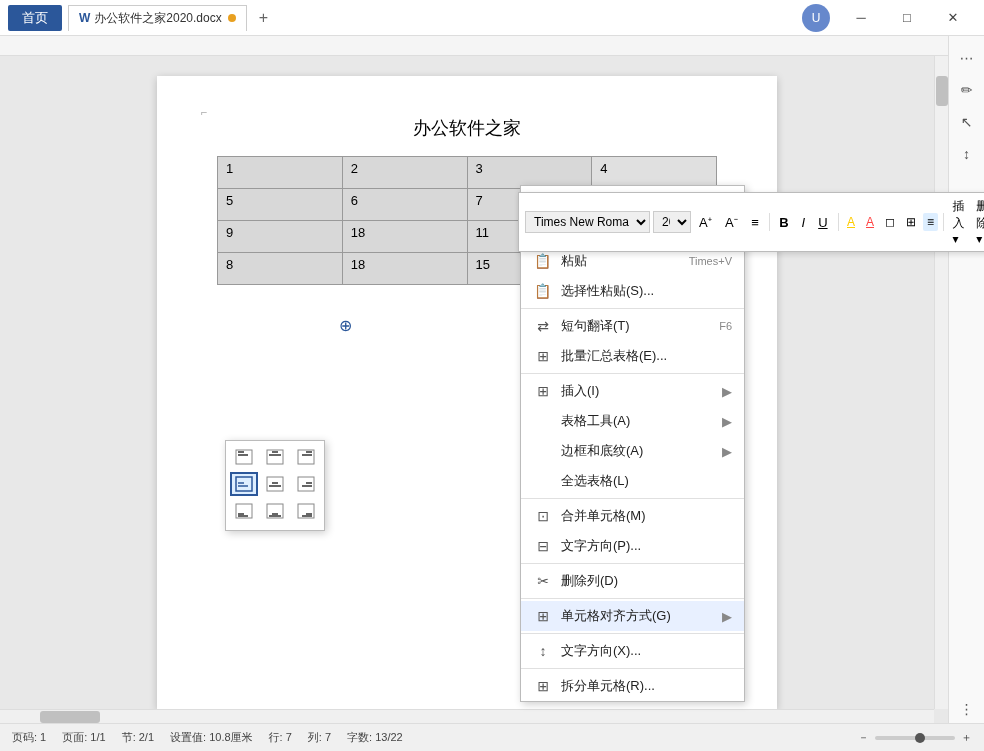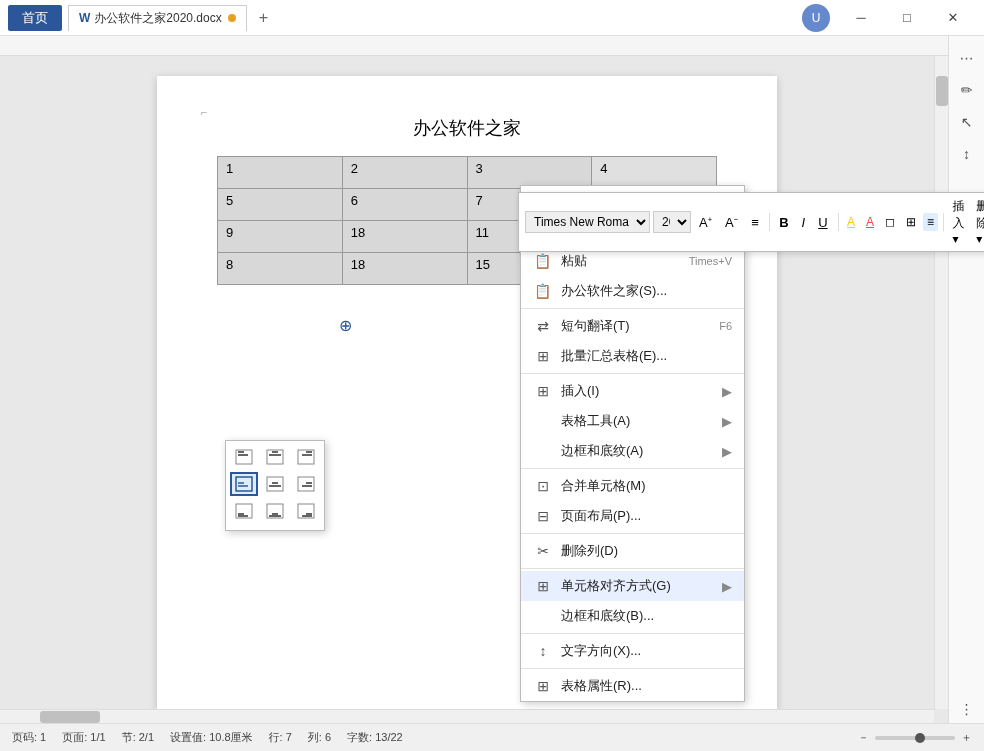--- a/index.html
+++ b/index.html
@@ -327,21 +327,21 @@
     <span>剪切(T)</span>
     <span class="shortcut">Ctrl+X</span>
   </div>
   <div class="ctx-item">
     <span class="ctx-icon">📋</span>
     <span>粘贴</span>
     <span class="shortcut">Times+V</span>
   </div>
   <div class="ctx-item">
     <span class="ctx-icon">📋</span>
-    <span>办公软件之家(S)...</span>
+    <span>选择性粘贴(S)...</span>
   </div>
   <div class="ctx-sep"></div>
   <div class="ctx-item">
     <span class="ctx-icon">⇄</span>
     <span>短句翻译(T)</span>
     <span class="shortcut">F6</span>
   </div>
   <div class="ctx-item">
     <span class="ctx-icon">⊞</span>
     <span>批量汇总表格(E)...</span>
@@ -355,53 +355,53 @@
   <div class="ctx-item">
     <span class="ctx-icon"></span>
     <span>表格工具(A)</span>
     <span class="arrow">▶</span>
   </div>
   <div class="ctx-item">
     <span class="ctx-icon"></span>
     <span>边框和底纹(A)</span>
     <span class="arrow">▶</span>
   </div>
+  <div class="ctx-item">
+    <span class="ctx-icon"></span>
+    <span>全选表格(L)</span>
+  </div>
   <div class="ctx-sep"></div>
   <div class="ctx-item">
     <span class="ctx-icon">⊡</span>
     <span>合并单元格(M)</span>
   </div>
   <div class="ctx-item">
     <span class="ctx-icon">⊟</span>
-    <span>页面布局(P)...</span>
+    <span>文字方向(P)...</span>
   </div>
   <div class="ctx-sep"></div>
   <div class="ctx-item">
     <span class="ctx-icon">✂</span>
     <span>删除列(D)</span>
   </div>
   <div class="ctx-sep"></div>
   <div class="ctx-item" style="background:#e8f0ff;">
     <span class="ctx-icon">⊞</span>
     <span>单元格对齐方式(G)</span>
     <span class="arrow">▶</span>
   </div>
-  <div class="ctx-item">
-    <span class="ctx-icon"></span>
-    <span>边框和底纹(B)...</span>
-  </div>
   <div class="ctx-sep"></div>
   <div class="ctx-item">
     <span class="ctx-icon">↕</span>
     <span>文字方向(X)...</span>
   </div>
   <div class="ctx-sep"></div>
   <div class="ctx-item">
     <span class="ctx-icon">⊞</span>
-    <span>表格属性(R)...</span>
+    <span>拆分单元格(R)...</span>
   </div>
 </div>
 
 <div class="submenu">
 
   <div class="submenu-row">
     <div class="submenu-btn" title="左上">
       <svg width="20" height="18" viewBox="0 0 20 18">
           <rect x="2" y="2" width="16" height="14" fill="none" stroke="#888" stroke-width="1"></rect>
           <line x1="4" y1="4" x2="10" y2="4" stroke="#333" stroke-width="1.5"></line>
@@ -472,21 +472,21 @@
     </div>
   </div>
 </div>
 
 <div class="status-bar">
   <span>页码: 1</span>
   <span>页面: 1/1</span>
   <span>节: 2/1</span>
   <span>设置值: 10.8厘米</span>
   <span>行: 7</span>
-  <span>列: 6</span>
+  <span>列: 7</span>
   <span>字数: 13/22</span>
   <div class="status-right">
     <div class="zoom-slider">
       <span style="cursor:pointer;">－</span>
       <div class="slider-track">
         <div class="slider-thumb"></div>
       </div>
       <span style="cursor:pointer;">＋</span>
     </div>
   </div>

